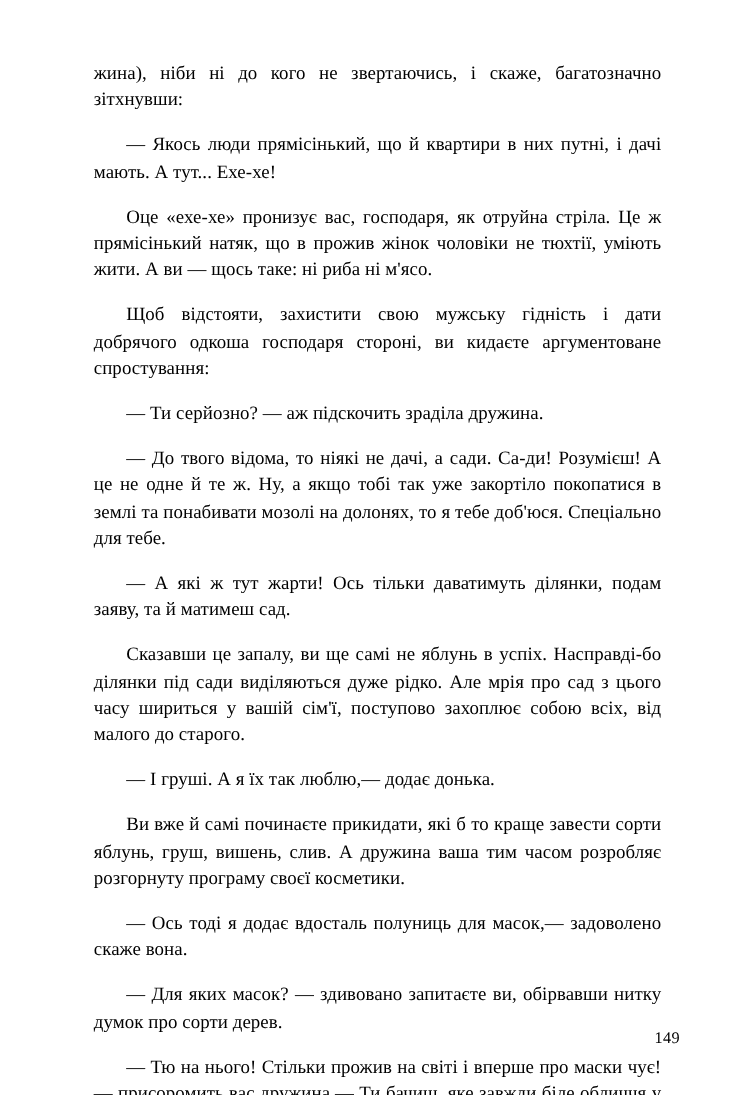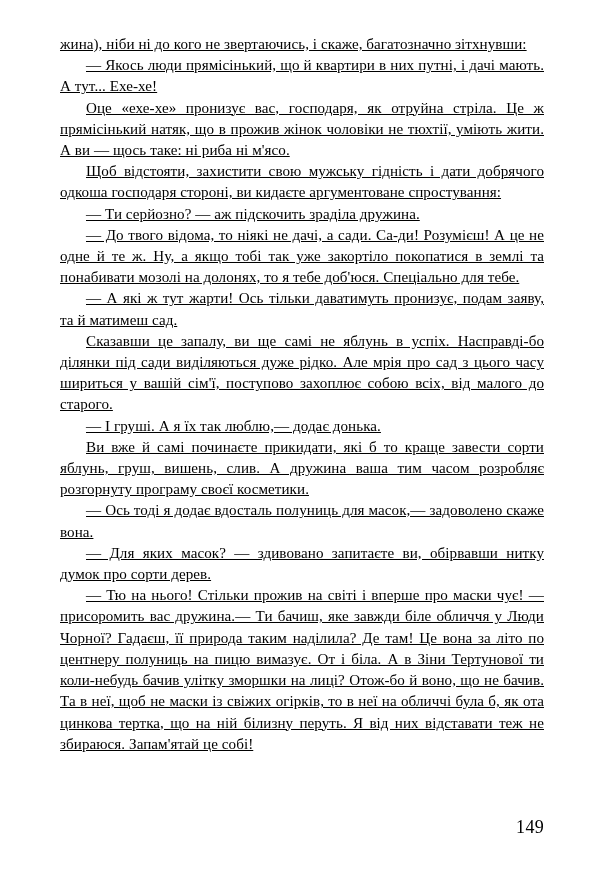--- a/index.html
+++ b/index.html
@@ -25,51 +25,50 @@
   }
   .body-text {
     font-size: 15.1px;
     line-height: 21.2px;
     text-align: justify;
     text-justify: inter-word;
     hyphens: manual;
     letter-spacing: 0.06px;
   }
   .body-text p {
-    margin: 0;
+    margin: 15px;
     text-indent: 26px;
-    text-decoration: underline;
   }
   .body-text p.dash {
     text-indent: 26px;
   }
   .body-text p.cont {
     text-indent: 0;
   }
   
   .folio {
     position: absolute;
     right: 56px;
     bottom: 38px;
-    font-size: 18px;
+    font-size: 13px;
     letter-spacing: 0.3px;
   }
 </style>
 </head>
 <body>
 
 <div class="page">
   <div class="body-text">
     <p class="cont">жина), ніби ні до кого не звертаючись, і скаже, багато­значно зітхнувши:</p>
     <p class="dash">— Якось люди прямісінький, що й квартири в них путні, і дачі мають. А тут... Ехе-хе!</p>
     <p>Оце «ехе-хе» пронизує вас, господаря, як отруйна стріла. Це ж прямісінький натяк, що в прожив жінок чо­ловіки не тюхтії, уміють жити. А ви — щось таке: ні риба ні м'ясо.</p>
     <p>Щоб відстояти, захистити свою мужську гідність і да­ти добрячого одкоша господаря стороні, ви кидаєте ар­гументоване спростування:</p>
     <p class="dash">— Ти серйозно? — аж підскочить зраділа дружина.</p>
     <p class="dash">— До твого відома, то ніякі не дачі, а сади. Са-ди! Розумієш! А це не одне й те ж. Ну, а якщо тобі так уже закортіло покопатися в землі та понабивати мозолі на долонях, то я тебе доб'юся. Спеціально для тебе.</p>
-    <p class="dash">— А які ж тут жарти! Ось тільки даватимуть пронизує, подам заяву, та й матимеш сад.</p>
+    <p class="dash">— А які ж тут жарти! Ось тільки даватимуть ділянки, подам заяву, та й матимеш сад.</p>
     <p>Сказавши це запалу, ви ще самі не яблунь в успіх. На­справді-бо ділянки під сади виділяються дуже рідко. Але мрія про сад з цього часу шириться у вашій сім'ї, поступо­во захоплює собою всіх, від малого до старого.</p>
     <p class="dash">— І груші. А я їх так люблю,— додає донька.</p>
     <p>Ви вже й самі починаєте прикидати, які б то краще завести сорти яблунь, груш, вишень, слив. А дружина ваша тим часом розробляє розгорнуту програму своєї косметики.</p>
     <p class="dash">— Ось тоді я додає вдосталь полуниць для масок,— задоволено скаже вона.</p>
     <p class="dash">— Для яких масок? — здивовано запитаєте ви, обірвав­ши нитку думок про сорти дерев.</p>
     <p class="dash">— Тю на нього! Стільки прожив на світі і вперше про маски чує! — присоромить вас дружина.— Ти бачиш, яке завжди біле обличчя у Люди Чорної? Гадаєш, її приро­да таким наділила? Де там! Це вона за літо по центнеру полуниць на пицю вимазує. От і біла. А в Зіни Тертуно­вої ти коли-небудь бачив улітку зморшки на лиці? Отож-бо й воно, що не бачив. Та в неї, щоб не маски із свіжих огірків, то в неї на обличчі була б, як ота цинкова тер­тка, що на ній білизну перуть. Я від них відставати теж не збираюся. Запам'ятай це собі!</p>
   </div>
   <div class="folio">149</div>
 </div>
 

